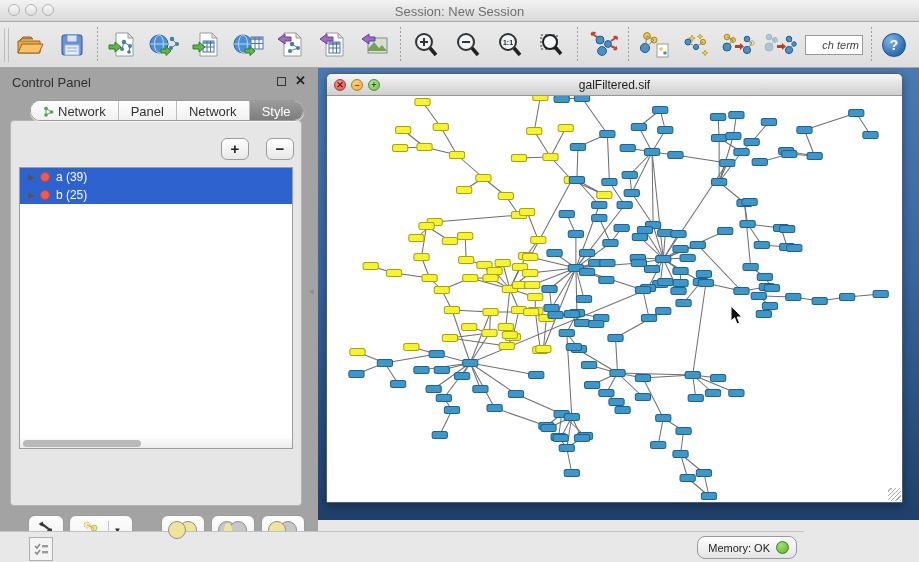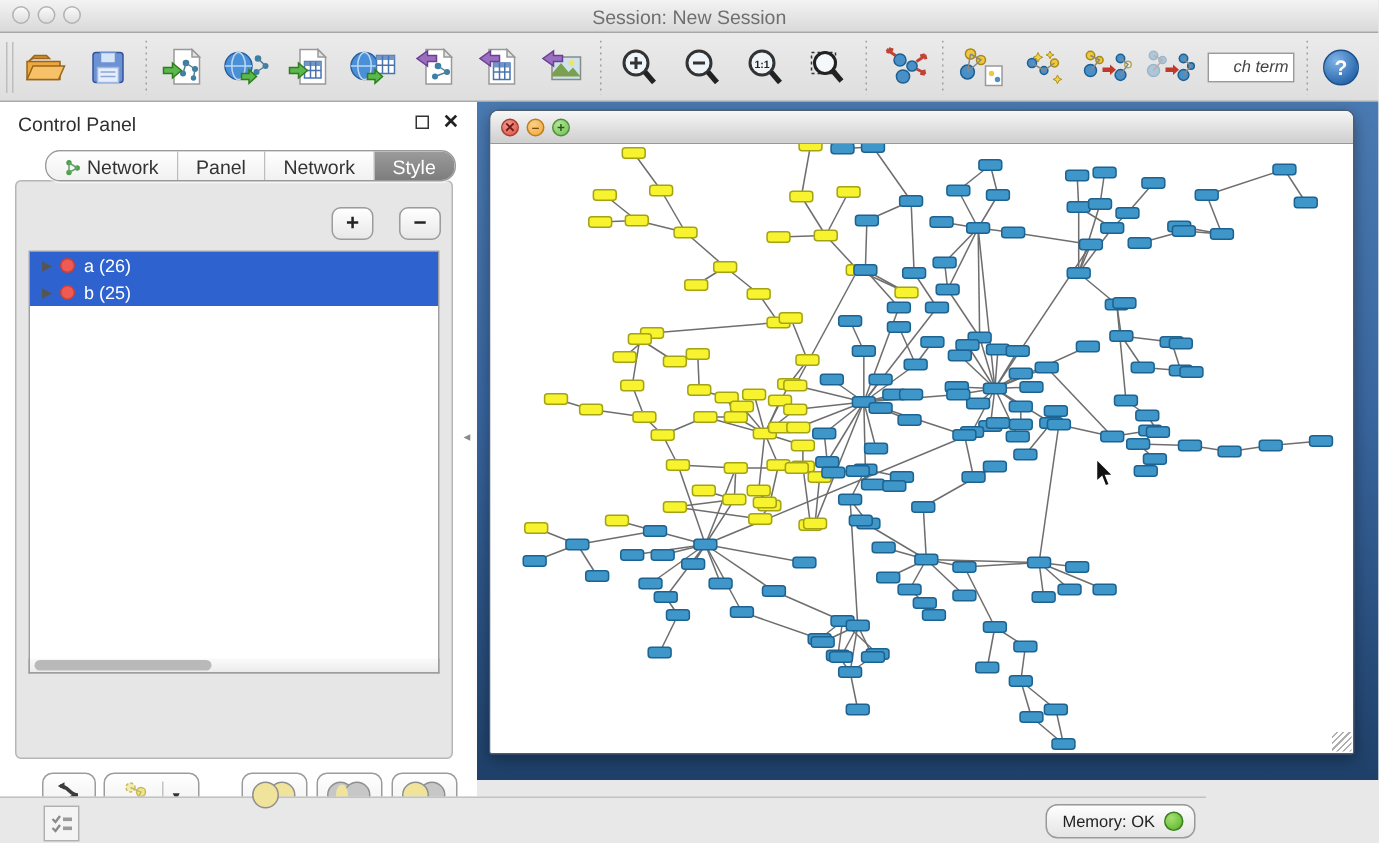--- a/index.html
+++ b/index.html
@@ -26,21 +26,21 @@
   .tb-btn { width:42px; height:42px; display:flex; align-items:center; justify-content:center; }
   .tb-btn svg { display:block; }
   .search-box { width:58px; height:20px; border:1px solid #9a9a9a; background:#fff;
     font-style:italic; font-size:11px; color:#444; padding:0 3px; margin:0 4px;text-align:right; }
   .help-btn { width:24px; height:24px; border-radius:50%; margin-left:6px;
     background:radial-gradient(circle at 35% 30%, #7fb4e8, #2f6cb0 70%, #1d4f8a);
     border:1px solid #1d4f8a; color:#fff; font-weight:bold; font-size:14px;
     display:flex; align-items:center; justify-content:center; }
 
   
-  .cp { position:absolute; left:0; top:68px; width:318px; height:464px; background:#ffffff; }
+  .cp { position:absolute; left:0; top:68px; width:318px; height:464px; background:#a3a3a3; }
   .cp-header { position:absolute; left:0; top:0; width:100%; height:28px; }
   .cp-title { position:absolute; left:12px; top:7px; font-size:13px; color:#2f2f2f; }
   .cp-float { position:absolute; right:32px; top:9px; width:9px; height:9px;
     border:1.5px solid #333; }
   .cp-close { position:absolute; right:12px; top:5px; font-size:13px; font-weight:bold; color:#222; }
   .cp-box { position:absolute; left:10px; top:52px; width:292px; height:386px;
     border:1px solid #b5b5b5; border-radius:4px; background:#e6e6e6; }
   .cp-tabs { position:absolute; left:30px; top:32px; height:21px; display:flex;
     border:1px solid #9a9a9a; border-radius:10px; overflow:hidden; background:#fcfcfc;
     box-shadow:0 1px 1px rgba(255,255,255,.8); z-index:3; }
@@ -340,21 +340,21 @@
           <span>Style</span>
         </div>
       </div>
     <div class="cp-box">
       <div class="mini-btn" style="left:210px">+</div>
       <div class="mini-btn" style="left:255px">−</div>
       <div class="set-list" id="set-list">
           <div class="set-row selected">
             <span class="set-tri">▶</span>
             <span class="set-dot"></span>
-            <span>a (26)</span>
+            <span>a (39)</span>
           </div>
           <div class="set-row selected">
             <span class="set-tri">▶</span>
             <span class="set-dot"></span>
             <span>b (25)</span>
           </div>
         </div>
       <div class="hscroll">
         <div class="hthumb"></div>
       </div>
@@ -399,20 +399,21 @@
     </div>
   </div>
   <div class="gutter-arrow">◂</div>
 
   <div class="desktop">
     <div class="frame">
       <div class="frame-titlebar">
         <span class="f-dot f-close">✕</span>
         <span class="f-dot f-min">–</span>
         <span class="f-dot f-zoom">+</span>
+        <div class="f-title">galFiltered.sif</div>
       </div>
       <div class="frame-content">
         <svg class="graph" id="graph-svg" viewBox="0 0 566 406" preserveAspectRatio="none">
             <line x1="94" y1="6" x2="112" y2="31" stroke="#6e6e6e" stroke-width="1"></line>
             <line x1="112" y1="31" x2="128" y2="59" stroke="#6e6e6e" stroke-width="1"></line>
             <line x1="75" y1="34" x2="96" y2="51" stroke="#6e6e6e" stroke-width="1"></line>
             <line x1="72" y1="52" x2="96" y2="51" stroke="#6e6e6e" stroke-width="1"></line>
             <line x1="96" y1="51" x2="128" y2="59" stroke="#6e6e6e" stroke-width="1"></line>
             <line x1="128" y1="59" x2="154" y2="82" stroke="#6e6e6e" stroke-width="1"></line>
             <line x1="154" y1="82" x2="135" y2="94" stroke="#6e6e6e" stroke-width="1"></line>

